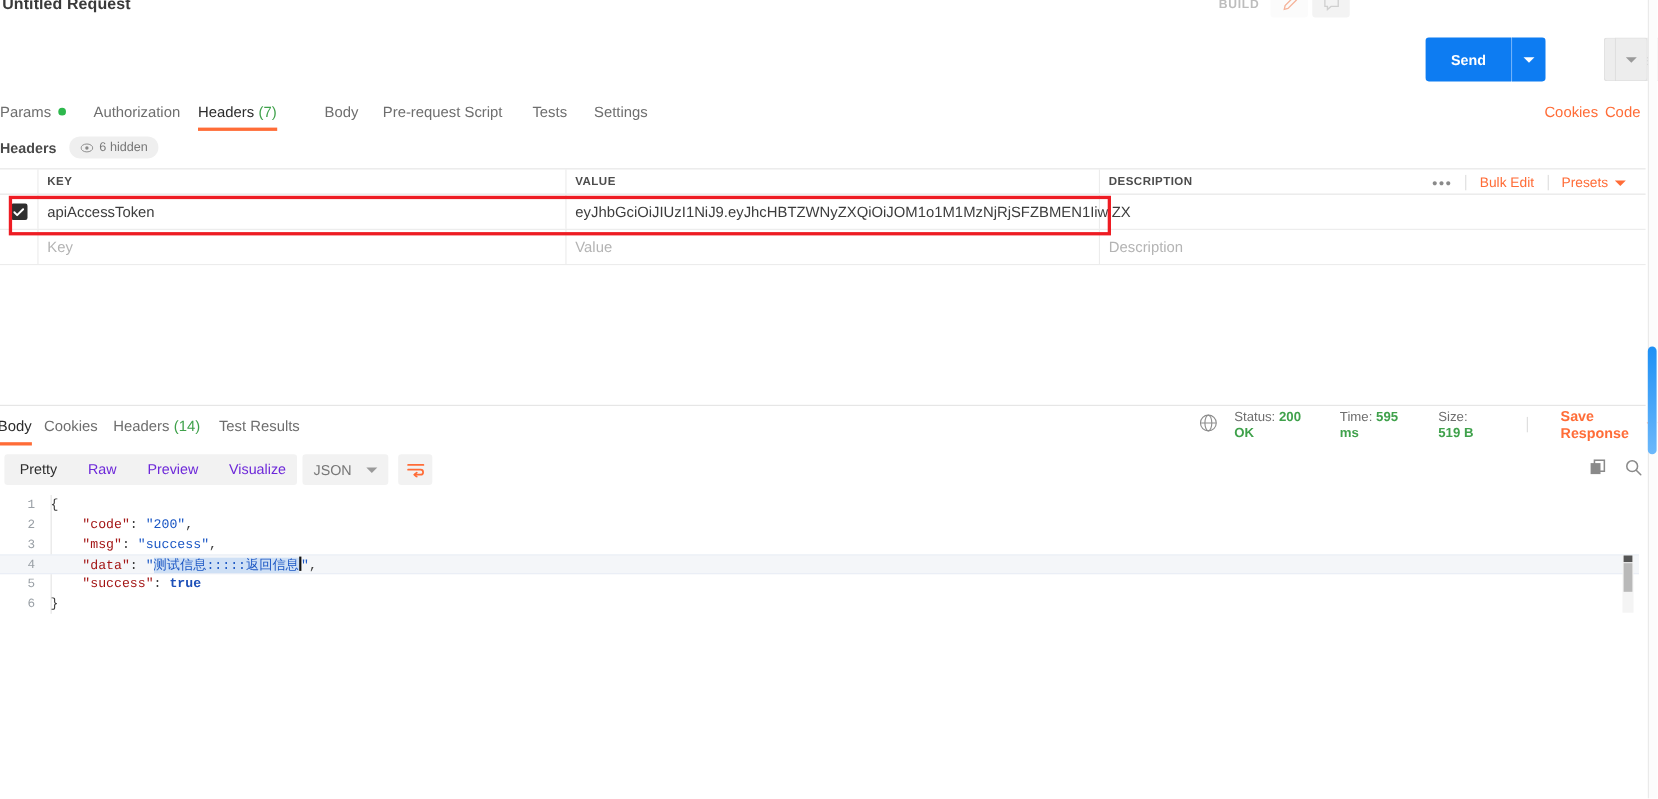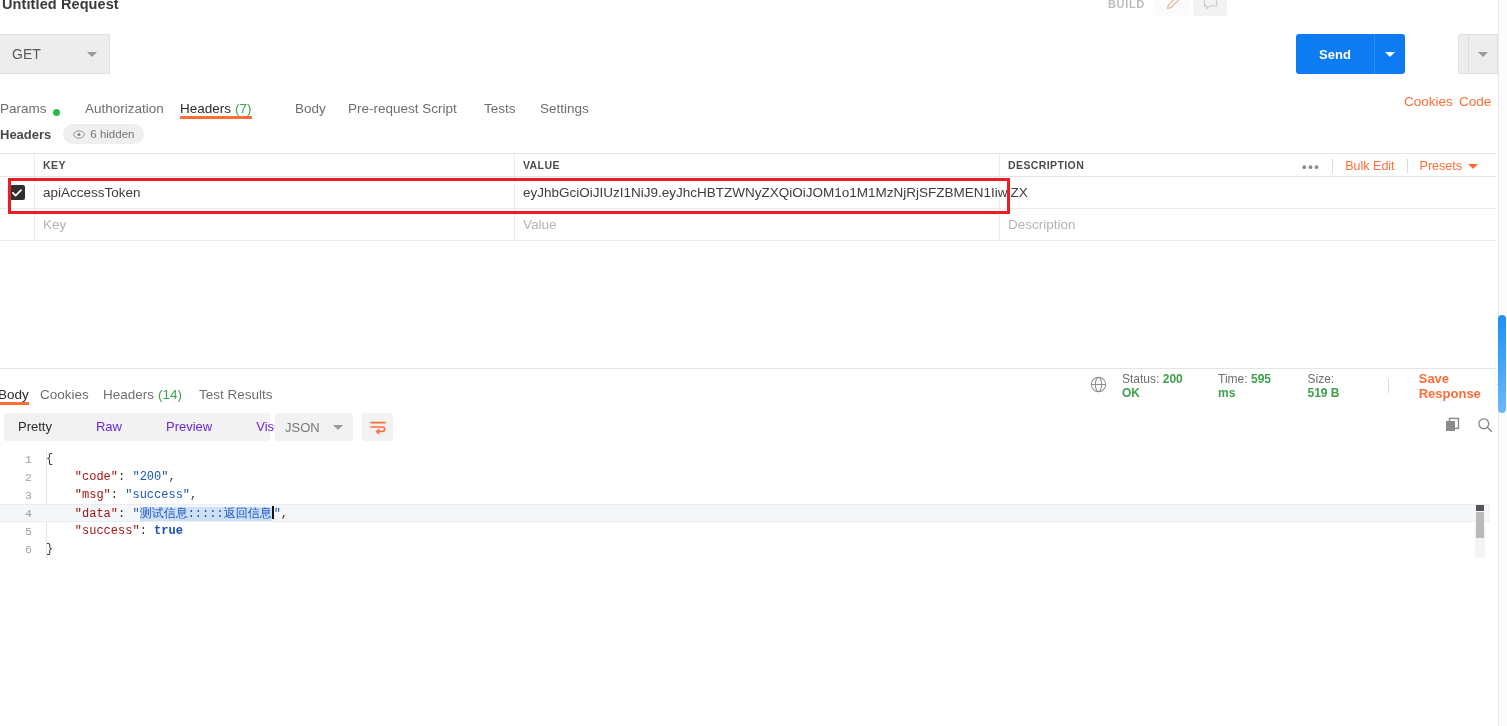--- a/index.html
+++ b/index.html
@@ -73,21 +73,21 @@
   .save-caret {
     position:absolute; left:1468px; top:0; width:30px; height:40px;
     background:#ededed; border:1px solid #e0e0e0; border-left:1px solid #dcdcdc;
     display:flex; align-items:center; justify-content:center; cursor:pointer;
     border-radius:0 3px 3px 0;
   }
 
   
   .req-tabs { position:absolute; left:0; top:86px; width:1507px; height:30px; }
   .rtab {
-    position:absolute; top:0; height:30px; display:flex; align-items:flex-end;
+    position:absolute; top:0; height:30px; display:flex; align-items:center;
     font-size:13.5px; color:#6e6e6e; cursor:pointer; white-space:nowrap;
   }
   .rtab.active { color:#2b2b2b; }
   .rtab .uline { position:absolute; left:0; right:0; bottom:-3px; height:3px; background:#ff6c37; }
   .green-dot { width:7px;height:7px;border-radius:50%;background:#2db84d;margin-left:6px;display:inline-block; }
   .cnt { color:#3fa14b; margin-left:4px; }
   .rlink {
     position:absolute; top:0; height:30px; display:flex; align-items:center;
     font-size:13.5px; color:#ff6c37; cursor:pointer;
   }
@@ -206,24 +206,20 @@
         </svg>
     </div>
     <div class="topicon comment">
       <svg width="15" height="14" viewBox="0 0 16 15">
           <path d="M1.5 1.5h13v9h-7l-3.5 3v-3h-2.5z" fill="none" stroke="#cfcfcf" stroke-width="1.3"></path>
         </svg>
     </div>
   </div>
 
   <div class="urlbar">
-    <div class="method-select">
-      <span class="mlabel">GET</span>
-      <span class="caret"></span>
-    </div>
     <div class="send-btn">Send</div>
     <div class="send-caret">
         <i></i>
       </div>
     <div class="save-btn">Save</div>
     <div class="save-caret">
       <span class="caret"></span>
     </div>
   </div>
 
@@ -353,21 +349,21 @@
       <span class="val">519 B</span>
     </span>
     <span class="sep"></span>
     <span class="save-resp">
       <span>Save Response</span>
       <span class="caret"></span>
     </span>
   </div>
 
   <div class="body-tools">
-    <div class="seg" style="left:4px; width:266px;gap:16px;">
+    <div class="seg" style="left:4px; width:266px;">
       <span class="sitem active">Pretty</span>
       <span class="sitem">Raw</span>
       <span class="sitem">Preview</span>
       <span class="sitem">Visualize</span>
     </div>
     <div class="fmt-select">
       <span class="flab">JSON</span>
       <span class="caret"></span>
     </div>
     <div class="wrap-btn">

